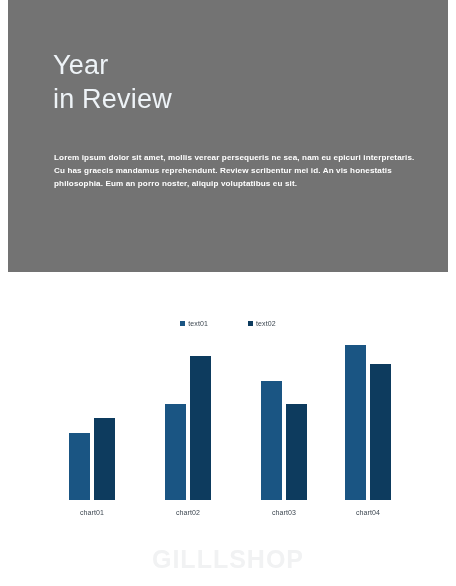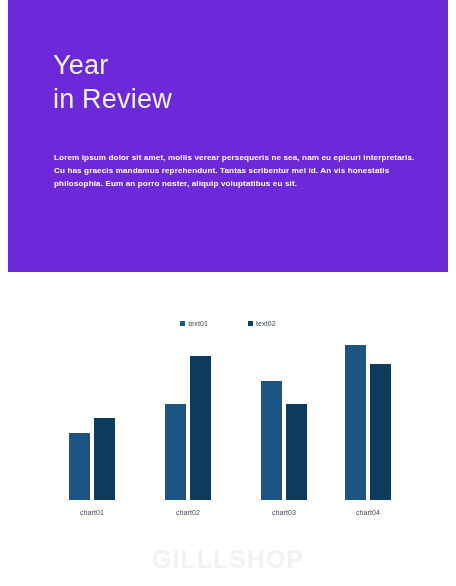--- a/index.html
+++ b/index.html
@@ -151,26 +151,26 @@
     font-size: 25px;
     font-weight: bold;
     letter-spacing: 1px;
     color: #f1f2f3;
     user-select: none;
   }
 </style>
 </head>
 <body>
 
-<div id="hero-panel" style="background: #6d28d9; text-decoration: underline;">
+<div id="hero-panel" style="background: #737373; text-decoration: underline;">
 
   <div id="hero-title" style="color: rgb(238, 243, 247);">Year
 in Review</div>
 
-  <p id="hero-lead" style="color: rgb(255, 255, 255);">Lorem ipsum dolor sit amet, mollis verear persequeris ne sea, nam eu epicuri interpretaris. Cu has graecis mandamus reprehendunt. Tantas scribentur mei id. An vis honestatis philosophia. Eum an porro noster, aliquip voluptatibus eu sit.</p>
+  <p id="hero-lead" style="color: rgb(255, 255, 255);">Lorem ipsum dolor sit amet, mollis verear persequeris ne sea, nam eu epicuri interpretaris. Cu has graecis mandamus reprehendunt. Review scribentur mei id. An vis honestatis philosophia. Eum an porro noster, aliquip voluptatibus eu sit.</p>
 
 
 </div>
 
 <div id="chart-area">
 
   <div id="chart-legend">
     <div class="legend-item">
       <span class="legend-swatch" id="sw0" style="background: rgb(26, 85, 131);"></span>
       <span class="legend-label">text01</span>

